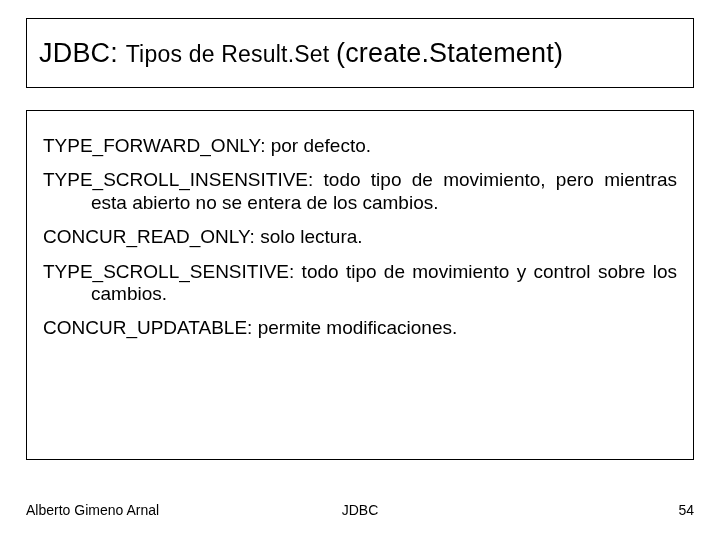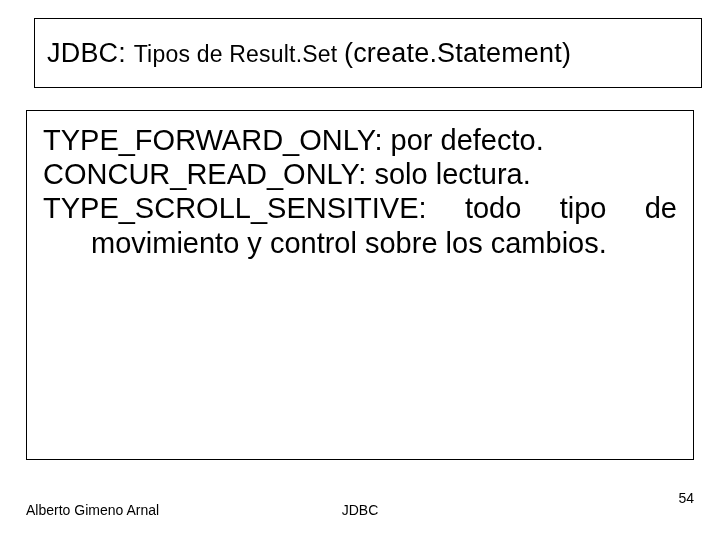--- a/index.html
+++ b/index.html
@@ -21,46 +21,45 @@
     position: absolute;
     left: 26px;
     top: 18px;
     width: 668px;
     height: 70px;
     border: 1.5px solid #000;
     box-sizing: border-box;
     display: flex;
     align-items: center;
     padding: 0 12px;
-    margin-left: 8px;
   }
   .title-text {
     font-size: 27px;
     letter-spacing: 0.2px;
   }
   .title-sub {
     font-size: 23px;
   }
   .body-box {
     position: absolute;
     left: 26px;
     top: 110px;
     width: 668px;
     height: 350px;
     border: 1.5px solid #000;
     box-sizing: border-box;
     padding: 12px 16px 12px 16px;
   }
   .para {
-    font-size: 29px;
+    font-size: 19px;
     line-height: 1.18;
     text-align: justify;
     -moz-text-align-last: left;
     text-align-last: left;
-    margin: 0 0 0 0;
+    margin: 12px 0 0 0;
     text-indent: -48px;
     padding-left: 48px;
   }
   .footer {
     position: absolute;
     left: 26px;
     right: 26px;
     bottom: 22px;
     font-size: 14px;
     color: #000;
@@ -74,38 +73,40 @@
   .footer-center {
     position: absolute;
     left: 0;
     right: 0;
     bottom: 0;
     text-align: center;
   }
   .footer-right {
     position: absolute;
     right: 0;
-    bottom: 12px;
+    bottom: 0;
   }
 </style>
 </head>
 <body>
 
 <div class="slide">
 
   <div class="title-box">
     <span class="title-text">
       <span>JDBC: </span><span class="title-sub">Tipos de Result.Set </span><span>(create.Statement)</span>
     </span>
   </div>
 
   <div class="body-box">
     <p class="para">TYPE_FORWARD_ONLY: por defecto.</p>
+    <p class="para">TYPE_SCROLL_INSENSITIVE: todo tipo de movimiento, pero mientras esta abierto no se entera de los cambios.</p>
     <p class="para">CONCUR_READ_ONLY: solo lectura.</p>
     <p class="para">TYPE_SCROLL_SENSITIVE: todo tipo de movimiento y control sobre los cambios.</p>
+    <p class="para">CONCUR_UPDATABLE: permite modificaciones.</p>
   </div>
 
   <div class="footer">
     <span class="footer-left">Alberto Gimeno Arnal</span>
     <span class="footer-center">JDBC</span>
     <span class="footer-right">54</span>
   </div>
 
 </div>
 

